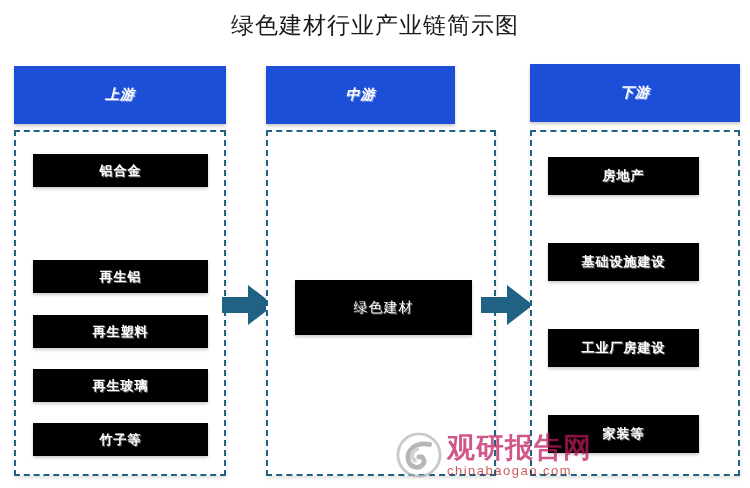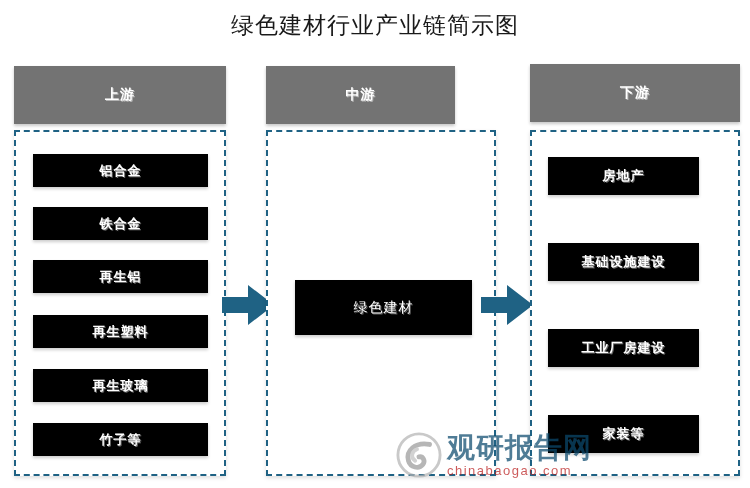--- a/index.html
+++ b/index.html
@@ -33,31 +33,32 @@
     font-size: 23px;
     font-weight: 400;
     color: #1a1a1a;
     letter-spacing: 1px;
     white-space: nowrap;
   }
 
   
   .col-header {
     position: absolute;
-    background: #737373;
+    background: #1d4ed8;
     color: #ffffff;
     font-size: 14px;
     font-weight: bold;
     display: flex;
     align-items: center;
     justify-content: center;
     box-shadow: 0 2px 3px rgba(0,0,0,0.22);
     text-shadow: 1px 1px 0 rgba(255,255,255,0.45);
     letter-spacing: 1px;
     height: 58px;
+    font-style: italic;
   }
   #header-up   { left: 14px;  width: 212px; top: 66px; }
   #header-mid  { left: 266px; width: 189px; top: 66px; }
   #header-down { left: 530px; width: 210px; top: 64px; }
 
   
   .dashed-box {
     position: absolute;
     border: 2px dashed #1f6284;
     background: #ffffff;
@@ -118,21 +119,21 @@
     align-items: center;
     opacity: 0.72;
     pointer-events: none;
   }
   #watermark .wm-logo { width: 46px; height: 46px; flex: 0 0 46px; }
   #watermark .wm-text { margin-left: 5px; }
   #watermark .wm-title {
     font-family: "Liberation Sans", sans-serif;
     font-size: 28px;
     font-weight: bold;
-    color: #0c4a6e;
+    color: #be185d;
     letter-spacing: 1px;
     line-height: 30px;
     white-space: nowrap;
   }
   #watermark .wm-url {
     font-family: "Liberation Sans", sans-serif;
     font-size: 13px;
     color: #b91c1c;
     letter-spacing: 1.5px;
     line-height: 15px;
@@ -144,21 +145,20 @@
 
 <div id="canvas">
 
   <div class="title">绿色建材行业产业链简示图</div>
 
   <div class="col-header" id="header-up">上游</div>
 
   <div class="dashed-box" id="box-up"></div>
 
   <div class="chip chip-up" style="top:154px">铝合金</div>
-  <div class="chip chip-up" style="top:207px">铁合金</div>
   <div class="chip chip-up" style="top:260px">再生铝</div>
   <div class="chip chip-up" style="top:315px">再生塑料</div>
   <div class="chip chip-up" style="top:369px">再生玻璃</div>
   <div class="chip chip-up" style="top:423px">竹子等</div>
 
   <div class="arrow" id="arrow-1">
     <svg viewBox="0 0 58 50" width="58" height="50" aria-hidden="true">
       <polygon points="4,17 30,17 30,5 56,25 30,45 30,33 4,33" fill="#1f6284"></polygon>
     </svg>
   </div>

